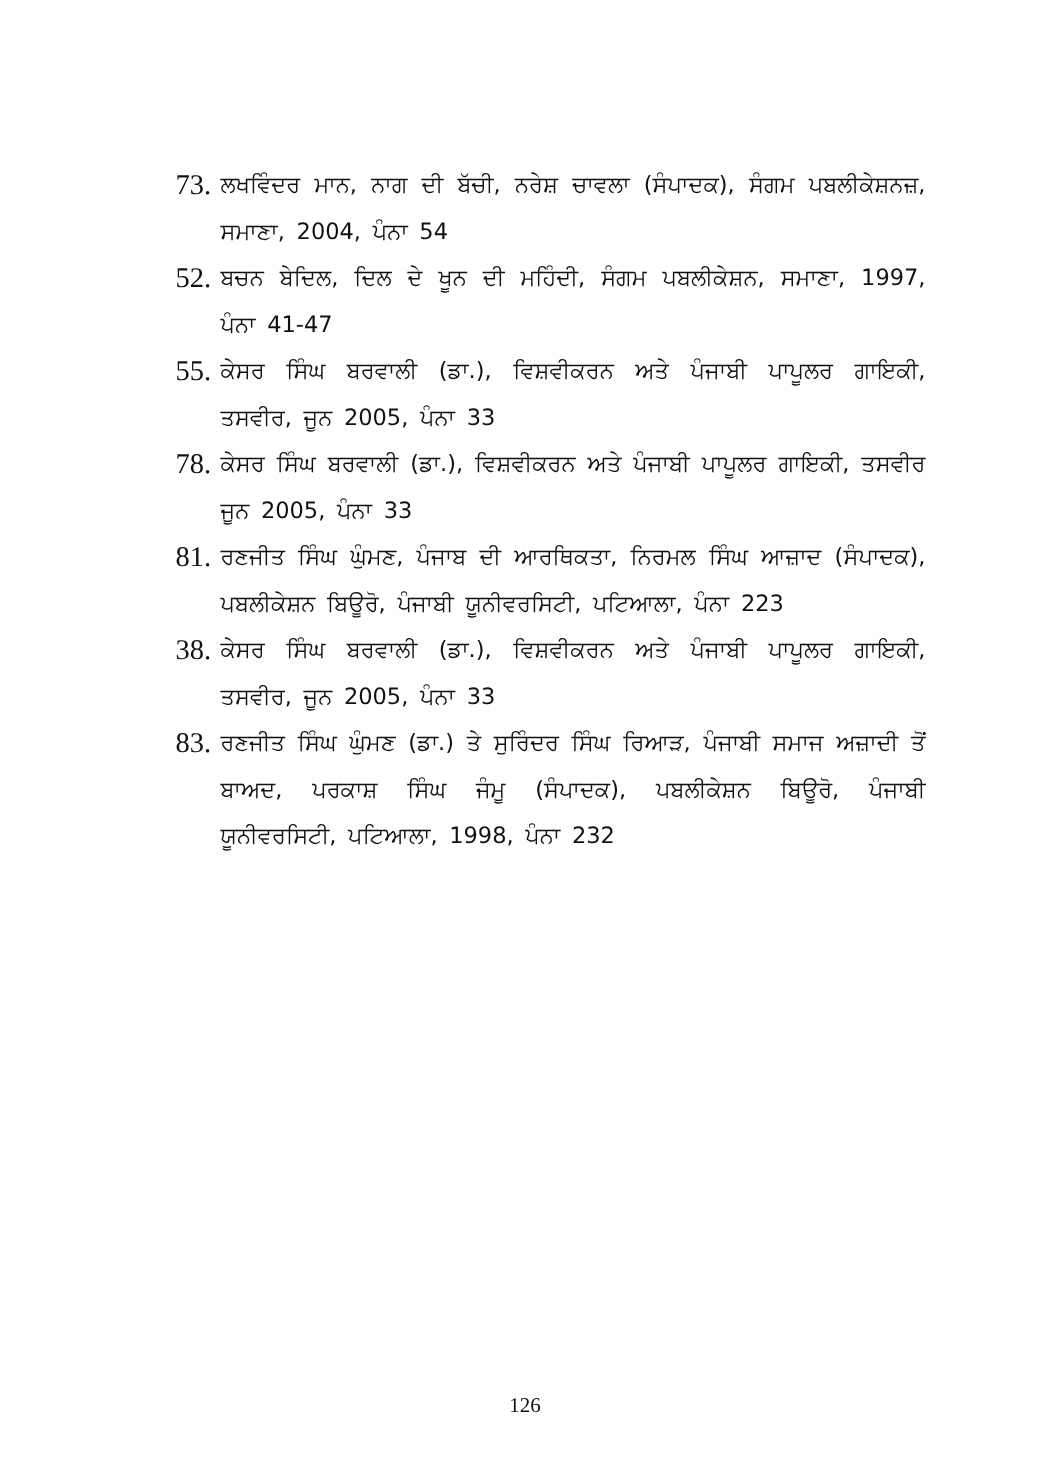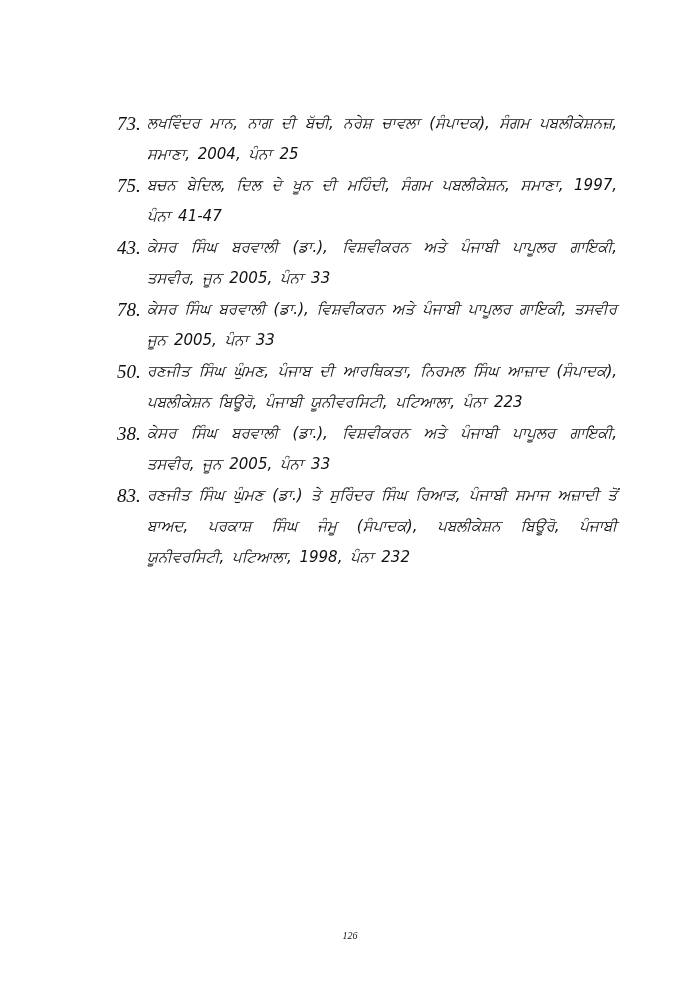--- a/index.html
+++ b/index.html
@@ -15,21 +15,20 @@
       font-family: "DejaVu Sans", sans-serif;
       color: #111111;
     }
     .page {
       position: absolute;
       left: 0;
       top: 0;
       width: 700px;
       height: 989px;
       background: #ffffff;
-      font-style: italic;
     }
     .refs {
       position: absolute;
       left: 117px;
       top: 108px;
       width: 500px;
       margin: 0;
       padding: 0;
       list-style: none;
     }
@@ -54,46 +53,46 @@
     .ref .txt {
       display: block;
     }
     .page-number {
       position: absolute;
       left: 0;
       width: 700px;
       top: 930px;
       text-align: center;
       font-family: "Liberation Serif", serif;
-      font-size: 10px;
+      font-size: 14px;
     }
   </style>
 </head>
 <body>
 
 <div class="page">
   <ol class="refs">
     <li class="ref">
       <span class="num">73.</span>
-      <span class="txt">ਲਖਵਿੰਦਰ ਮਾਨ, ਨਾਗ ਦੀ ਬੱਚੀ, ਨਰੇਸ਼ ਚਾਵਲਾ (ਸੰਪਾਦਕ), ਸੰਗਮ ਪਬਲੀਕੇਸ਼ਨਜ਼, ਸਮਾਣਾ, 2004, ਪੰਨਾ 25</span>
+      <span class="txt">ਲਖਵਿੰਦਰ ਮਾਨ, ਨਾਗ ਦੀ ਬੱਚੀ, ਨਰੇਸ਼ ਚਾਵਲਾ (ਸੰਪਾਦਕ), ਸੰਗਮ ਪਬਲੀਕੇਸ਼ਨਜ਼, ਸਮਾਣਾ, 2004, ਪੰਨਾ 54</span>
     </li>
     <li class="ref">
-      <span class="num">75.</span>
+      <span class="num">52.</span>
       <span class="txt">ਬਚਨ ਬੇਦਿਲ, ਦਿਲ ਦੇ ਖੂਨ ਦੀ ਮਹਿੰਦੀ, ਸੰਗਮ ਪਬਲੀਕੇਸ਼ਨ, ਸਮਾਣਾ, 1997, ਪੰਨਾ 41-47</span>
     </li>
     <li class="ref">
-      <span class="num">43.</span>
+      <span class="num">55.</span>
       <span class="txt">ਕੇਸਰ ਸਿੰਘ ਬਰਵਾਲੀ (ਡਾ.), ਵਿਸ਼ਵੀਕਰਨ ਅਤੇ ਪੰਜਾਬੀ ਪਾਪੂਲਰ ਗਾਇਕੀ, ਤਸਵੀਰ, ਜੂਨ 2005, ਪੰਨਾ 33</span>
     </li>
     <li class="ref">
       <span class="num">78.</span>
       <span class="txt">ਕੇਸਰ ਸਿੰਘ ਬਰਵਾਲੀ (ਡਾ.), ਵਿਸ਼ਵੀਕਰਨ ਅਤੇ ਪੰਜਾਬੀ ਪਾਪੂਲਰ ਗਾਇਕੀ, ਤਸਵੀਰ ਜੂਨ 2005, ਪੰਨਾ 33</span>
     </li>
     <li class="ref">
-      <span class="num">50.</span>
+      <span class="num">81.</span>
       <span class="txt">ਰਣਜੀਤ ਸਿੰਘ ਘੁੰਮਣ, ਪੰਜਾਬ ਦੀ ਆਰਥਿਕਤਾ, ਨਿਰਮਲ ਸਿੰਘ ਆਜ਼ਾਦ (ਸੰਪਾਦਕ), ਪਬਲੀਕੇਸ਼ਨ ਬਿਊਰੋ, ਪੰਜਾਬੀ ਯੂਨੀਵਰਸਿਟੀ, ਪਟਿਆਲਾ, ਪੰਨਾ 223</span>
     </li>
     <li class="ref">
       <span class="num">38.</span>
       <span class="txt">ਕੇਸਰ ਸਿੰਘ ਬਰਵਾਲੀ (ਡਾ.), ਵਿਸ਼ਵੀਕਰਨ ਅਤੇ ਪੰਜਾਬੀ ਪਾਪੂਲਰ ਗਾਇਕੀ, ਤਸਵੀਰ, ਜੂਨ 2005, ਪੰਨਾ 33</span>
     </li>
     <li class="ref">
       <span class="num">83.</span>
       <span class="txt">ਰਣਜੀਤ ਸਿੰਘ ਘੁੰਮਣ (ਡਾ.) ਤੇ ਸੁਰਿੰਦਰ ਸਿੰਘ ਰਿਆੜ, ਪੰਜਾਬੀ ਸਮਾਜ ਅਜ਼ਾਦੀ ਤੋਂ ਬਾਅਦ, ਪਰਕਾਸ਼ ਸਿੰਘ ਜੰਮੂ (ਸੰਪਾਦਕ), ਪਬਲੀਕੇਸ਼ਨ ਬਿਊਰੋ, ਪੰਜਾਬੀ ਯੂਨੀਵਰਸਿਟੀ, ਪਟਿਆਲਾ, 1998, ਪੰਨਾ 232</span>
     </li>

